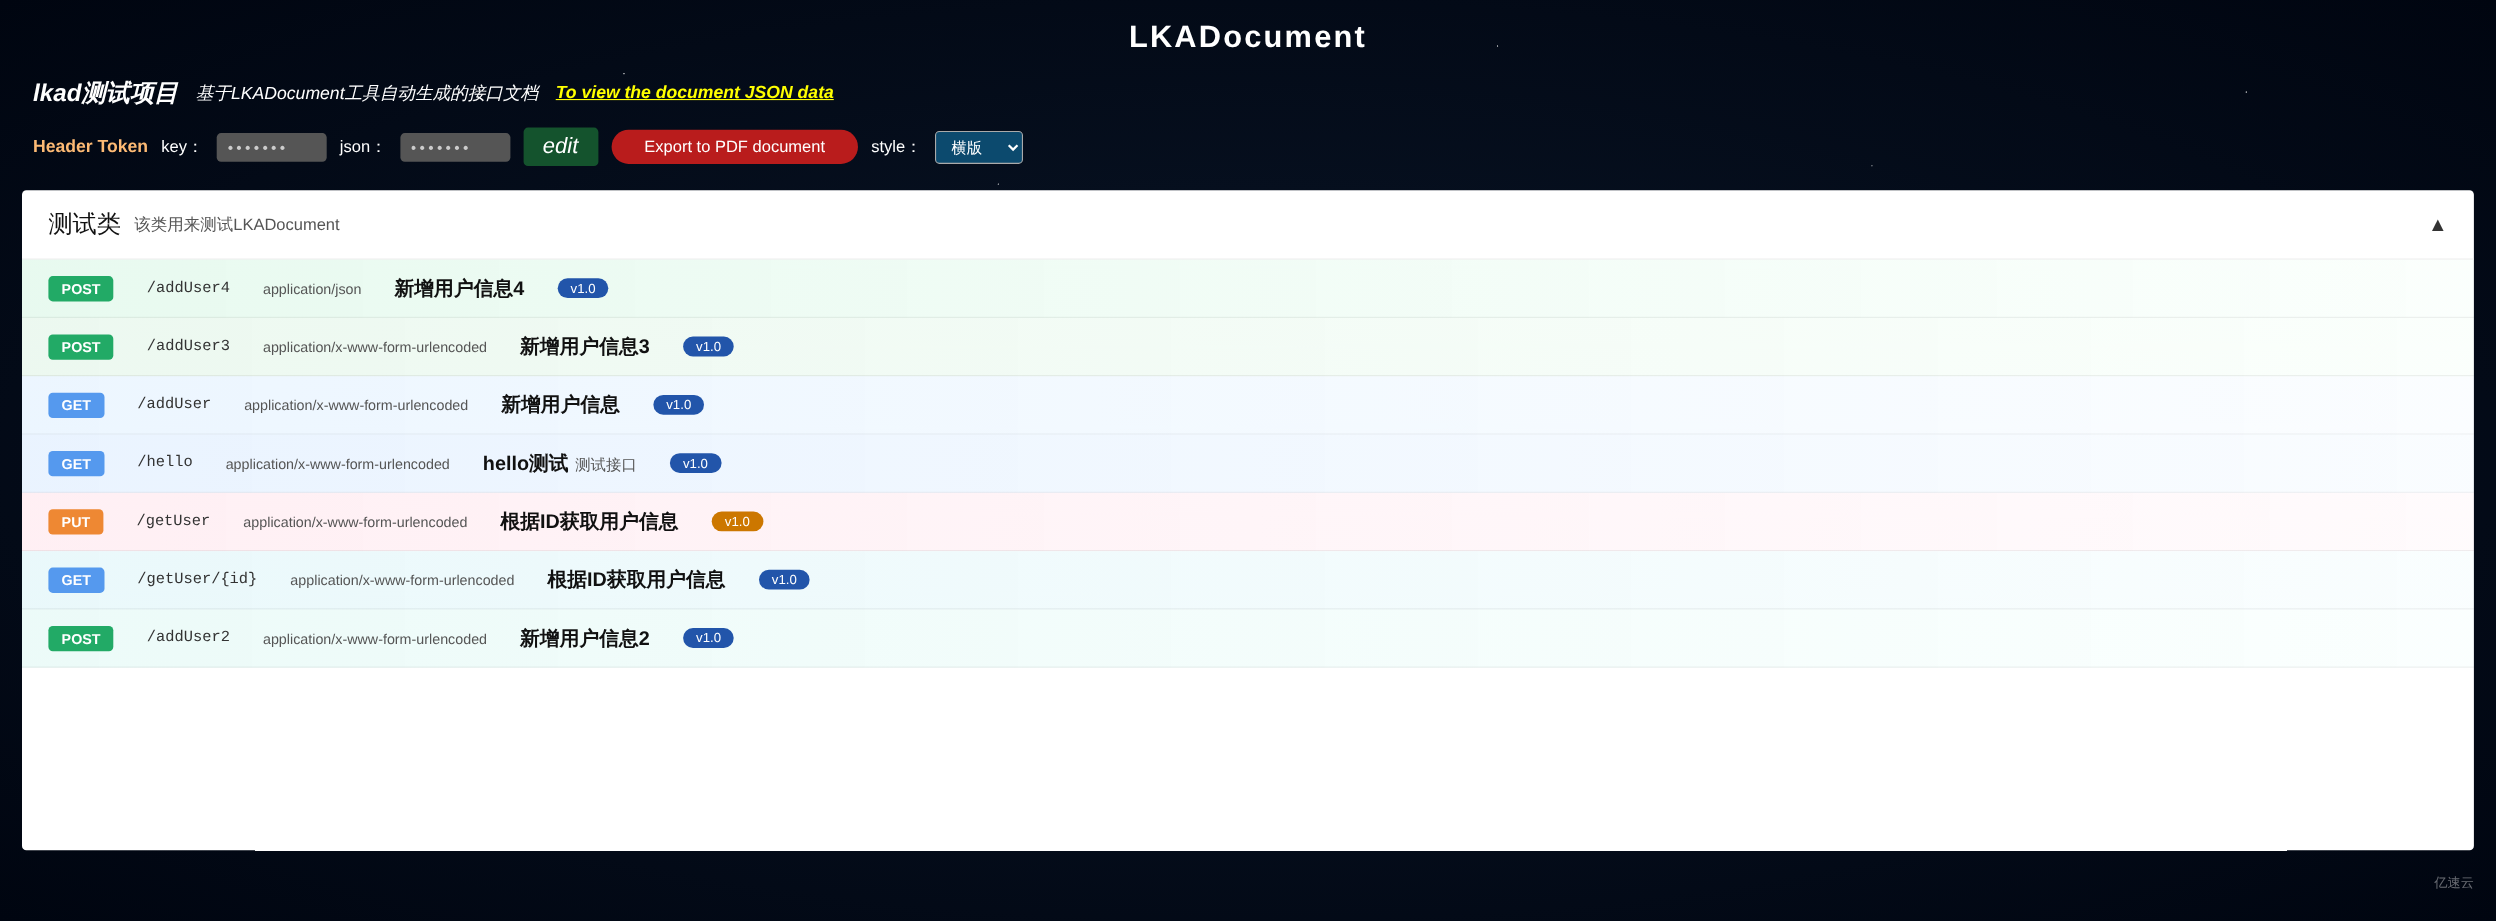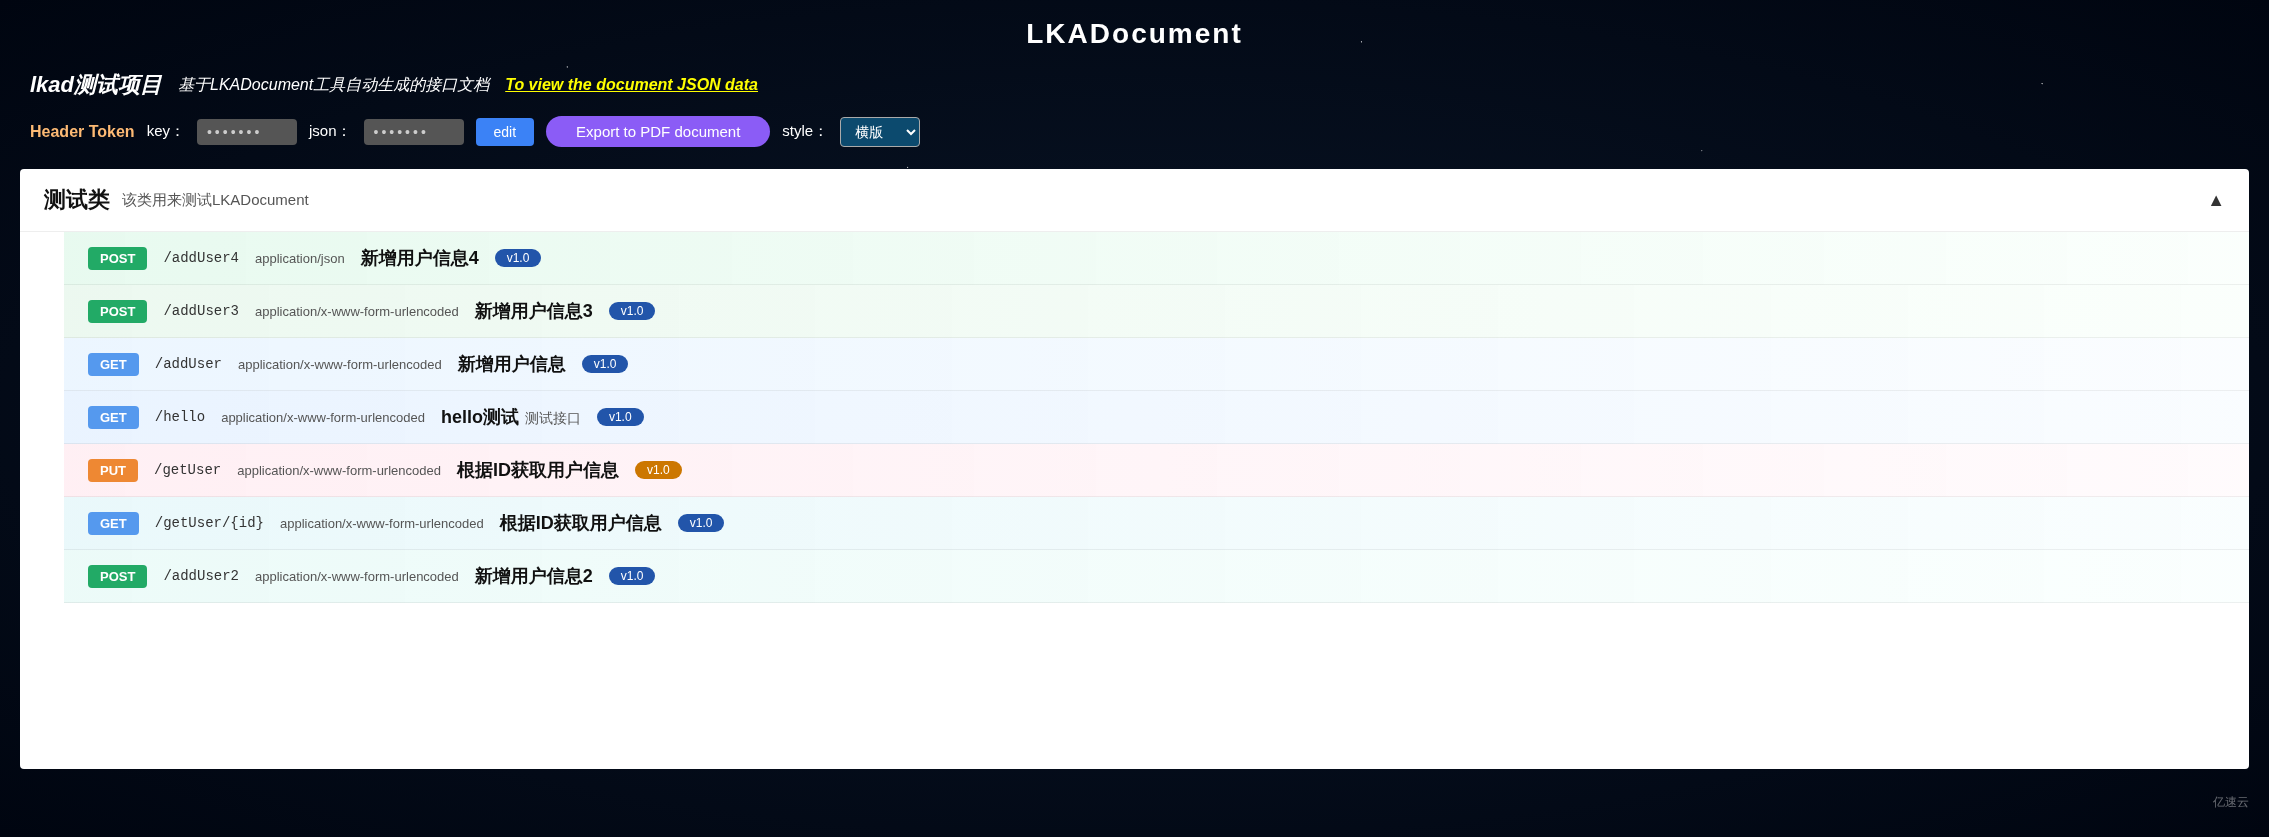--- a/index.html
+++ b/index.html
@@ -117,31 +117,32 @@
       border: none;
       border-radius: 4px;
       padding: 5px 10px;
       color: #ccc;
       font-size: 14px;
       width: 100px;
       letter-spacing: 3px;
     }
 
     .edit-btn {
-      background: #3b82f6;
+      background: #14532d;
       color: white;
       border: none;
       border-radius: 4px;
       padding: 6px 18px;
-      font-size: 14px;
-      cursor: pointer;
+      font-size: 20px;
+      cursor: pointer;
+      font-style: italic;
     }
 
     .export-btn {
-      background: #8b5cf6;
+      background: #b91c1c;
       color: white;
       border: none;
       border-radius: 20px;
       padding: 7px 30px;
       font-size: 15px;
       cursor: pointer;
     }
 
     .style-label {
       color: white;
@@ -177,21 +178,21 @@
     }
 
     .category-left {
       display: flex;
       align-items: center;
       gap: 12px;
     }
 
     .category-name {
       font-size: 22px;
-      font-weight: bold;
+      font-weight: normal;
       color: #111;
     }
 
     .category-desc {
       font-size: 15px;
       color: #555;
     }
 
     .collapse-btn {
       background: none;
@@ -202,25 +203,24 @@
     }
 
     
     .api-list {
       padding: 0;
     }
 
     .api-row {
       display: flex;
       align-items: center;
-      gap: 16px;
+      gap: 30px;
       padding: 14px 24px;
       border-bottom: 1px solid rgba(0,0,0,0.06);
       font-size: 15px;
-      margin-left: 44px;
     }
 
     .api-row.green { background: linear-gradient(to right, rgba(100,220,150,0.15), rgba(200,255,220,0.08)); }
     .api-row.green2 { background: linear-gradient(to right, rgba(100,200,130,0.12), rgba(180,255,200,0.06)); }
     .api-row.blue { background: linear-gradient(to right, rgba(100,180,255,0.12), rgba(180,220,255,0.06)); }
     .api-row.blue2 { background: linear-gradient(to right, rgba(80,160,255,0.12), rgba(160,210,255,0.06)); }
     .api-row.pink { background: linear-gradient(to right, rgba(255,150,180,0.15), rgba(255,200,220,0.08)); }
     .api-row.cyan { background: linear-gradient(to right, rgba(80,200,220,0.12), rgba(160,230,240,0.06)); }
     .api-row.mint { background: linear-gradient(to right, rgba(100,220,200,0.12), rgba(180,255,240,0.06)); }
 

